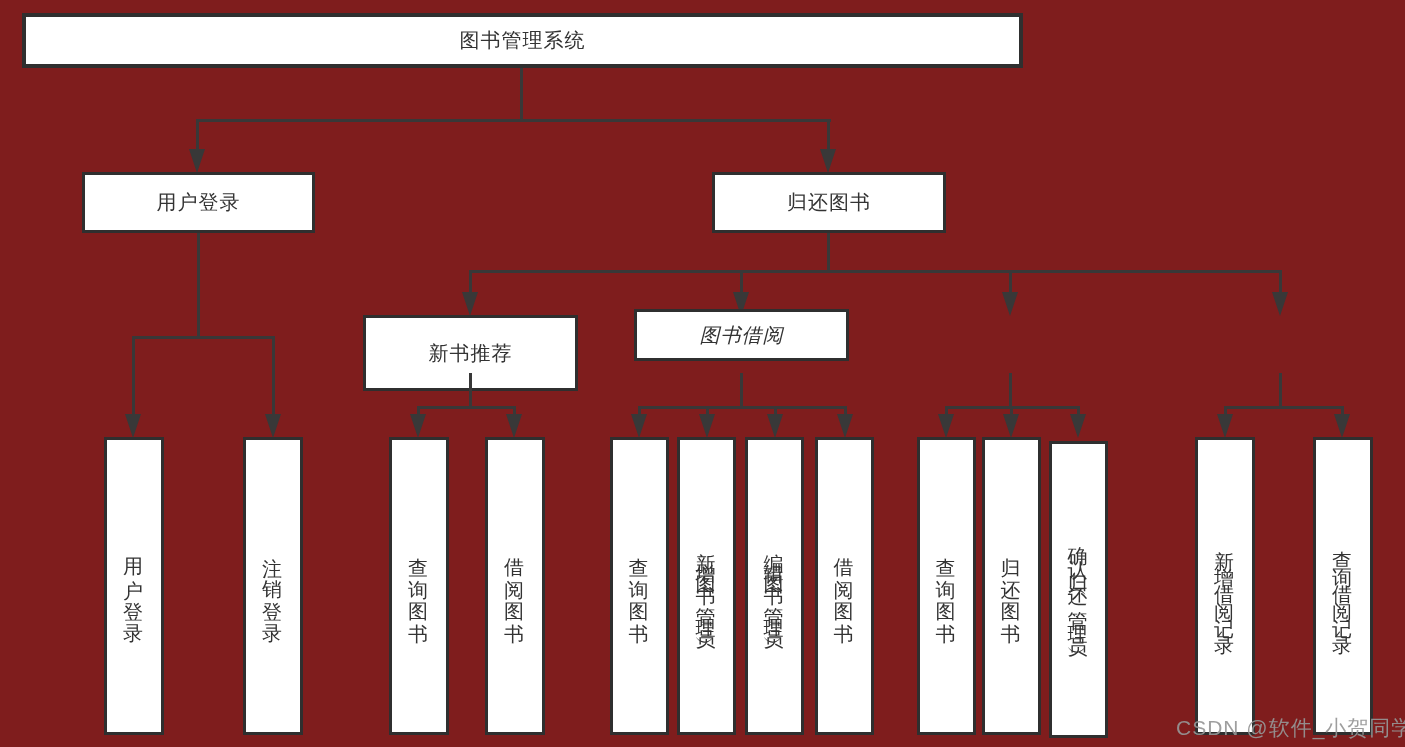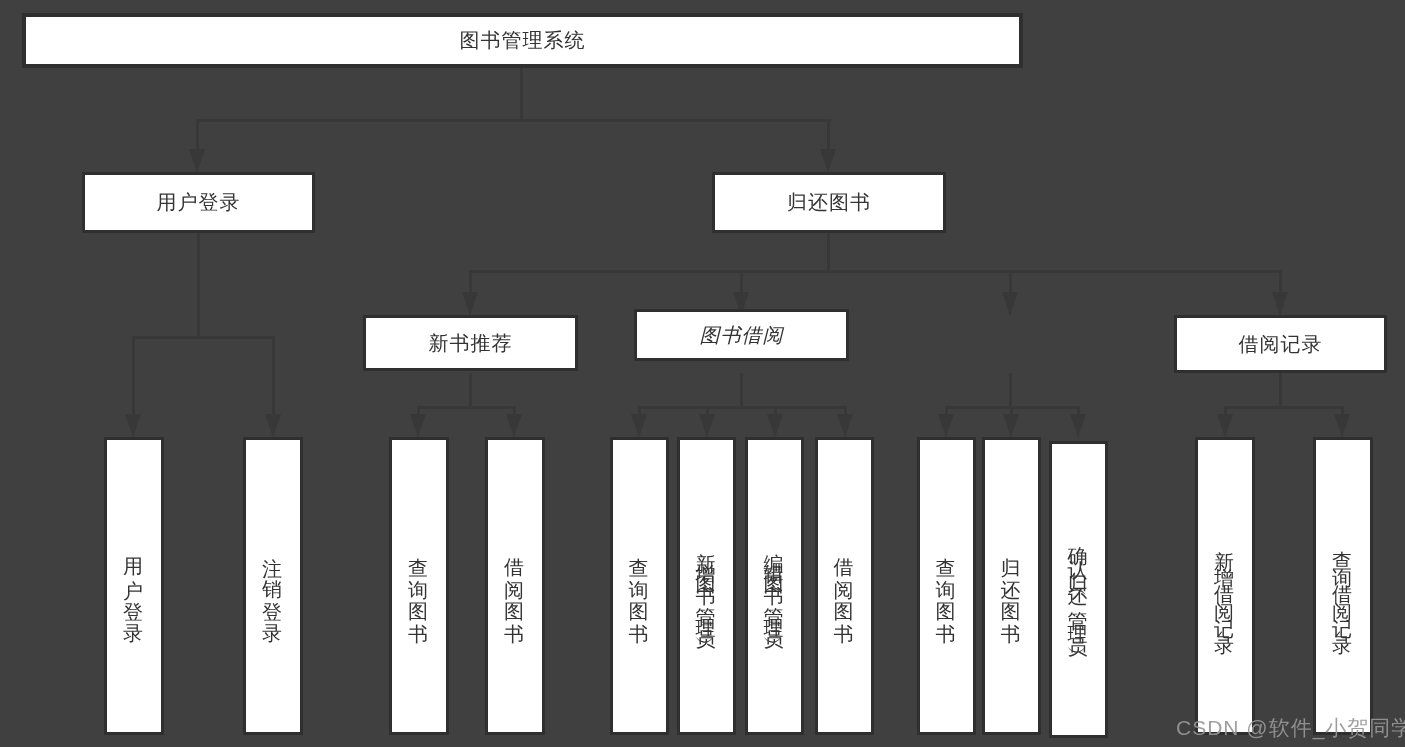--- a/index.html
+++ b/index.html
@@ -1,17 +1,17 @@
 <!DOCTYPE html>
 <html><head>
 <meta charset="utf-8">
 <style>
   html,body{margin:0;padding:0;background:#ffffff;}
   .stage{
-    position:relative;width:1405px;height:747px;background:#404040;
+    position:relative;width:1405px;height:747px;background:#7f1d1d;
     font-family:"Liberation Sans","DejaVu Sans",sans-serif;
     color:#333333;overflow:hidden;
   }
   .box{
     position:absolute;box-sizing:border-box;background:#ffffff;
     border:3px solid #2f2f2f;display:flex;align-items:center;justify-content:center;
     font-size:20px;color:#333333;letter-spacing:1px;
   }
   .box--root{border-width:4px;}
   .leaf span{writing-mode:vertical-rl;text-orientation:mixed;display:block;}
@@ -66,28 +66,25 @@
   <div class="hline" style="left:469px;top:270px;width:813px;"></div>
   <div class="vline" style="left:469px;top:270px;height:24px;"></div>
   <div class="arrow" style="left:462px;top:292px;"></div>
   <div class="vline" style="left:740px;top:270px;height:24px;"></div>
   <div class="arrow" style="left:733px;top:292px;"></div>
   <div class="vline" style="left:1009px;top:270px;height:24px;"></div>
   <div class="arrow" style="left:1002px;top:292px;"></div>
   <div class="vline" style="left:1279px;top:270px;height:24px;"></div>
   <div class="arrow" style="left:1272px;top:292px;"></div>
 
-  <div class="box" style="left:363px;top:315px;width:215px;height:56px;">
+  <div class="box" style="left:363px;top:315px;width:215px;height:76px;">
     <span>新书推荐</span>
   </div>
   <div class="box" style="left:634px;top:309px;width:215px;height:52px;font-style:italic;">
     <span>图书借阅</span>
-  </div>
-  <div class="box" style="left:1174px;top:315px;width:213px;height:58px;">
-    <span>借阅记录</span>
   </div>
 
   <div class="vline" style="left:469px;top:373px;height:36px;"></div>
   <div class="hline" style="left:417px;top:406px;width:99px;"></div>
   <div class="vline" style="left:417px;top:406px;height:12px;"></div>
   <div class="arrow" style="left:410px;top:414px;"></div>
   <div class="vline" style="left:513px;top:406px;height:12px;"></div>
   <div class="arrow" style="left:506px;top:414px;"></div>
 
   <div class="vline" style="left:740px;top:373px;height:36px;"></div>

